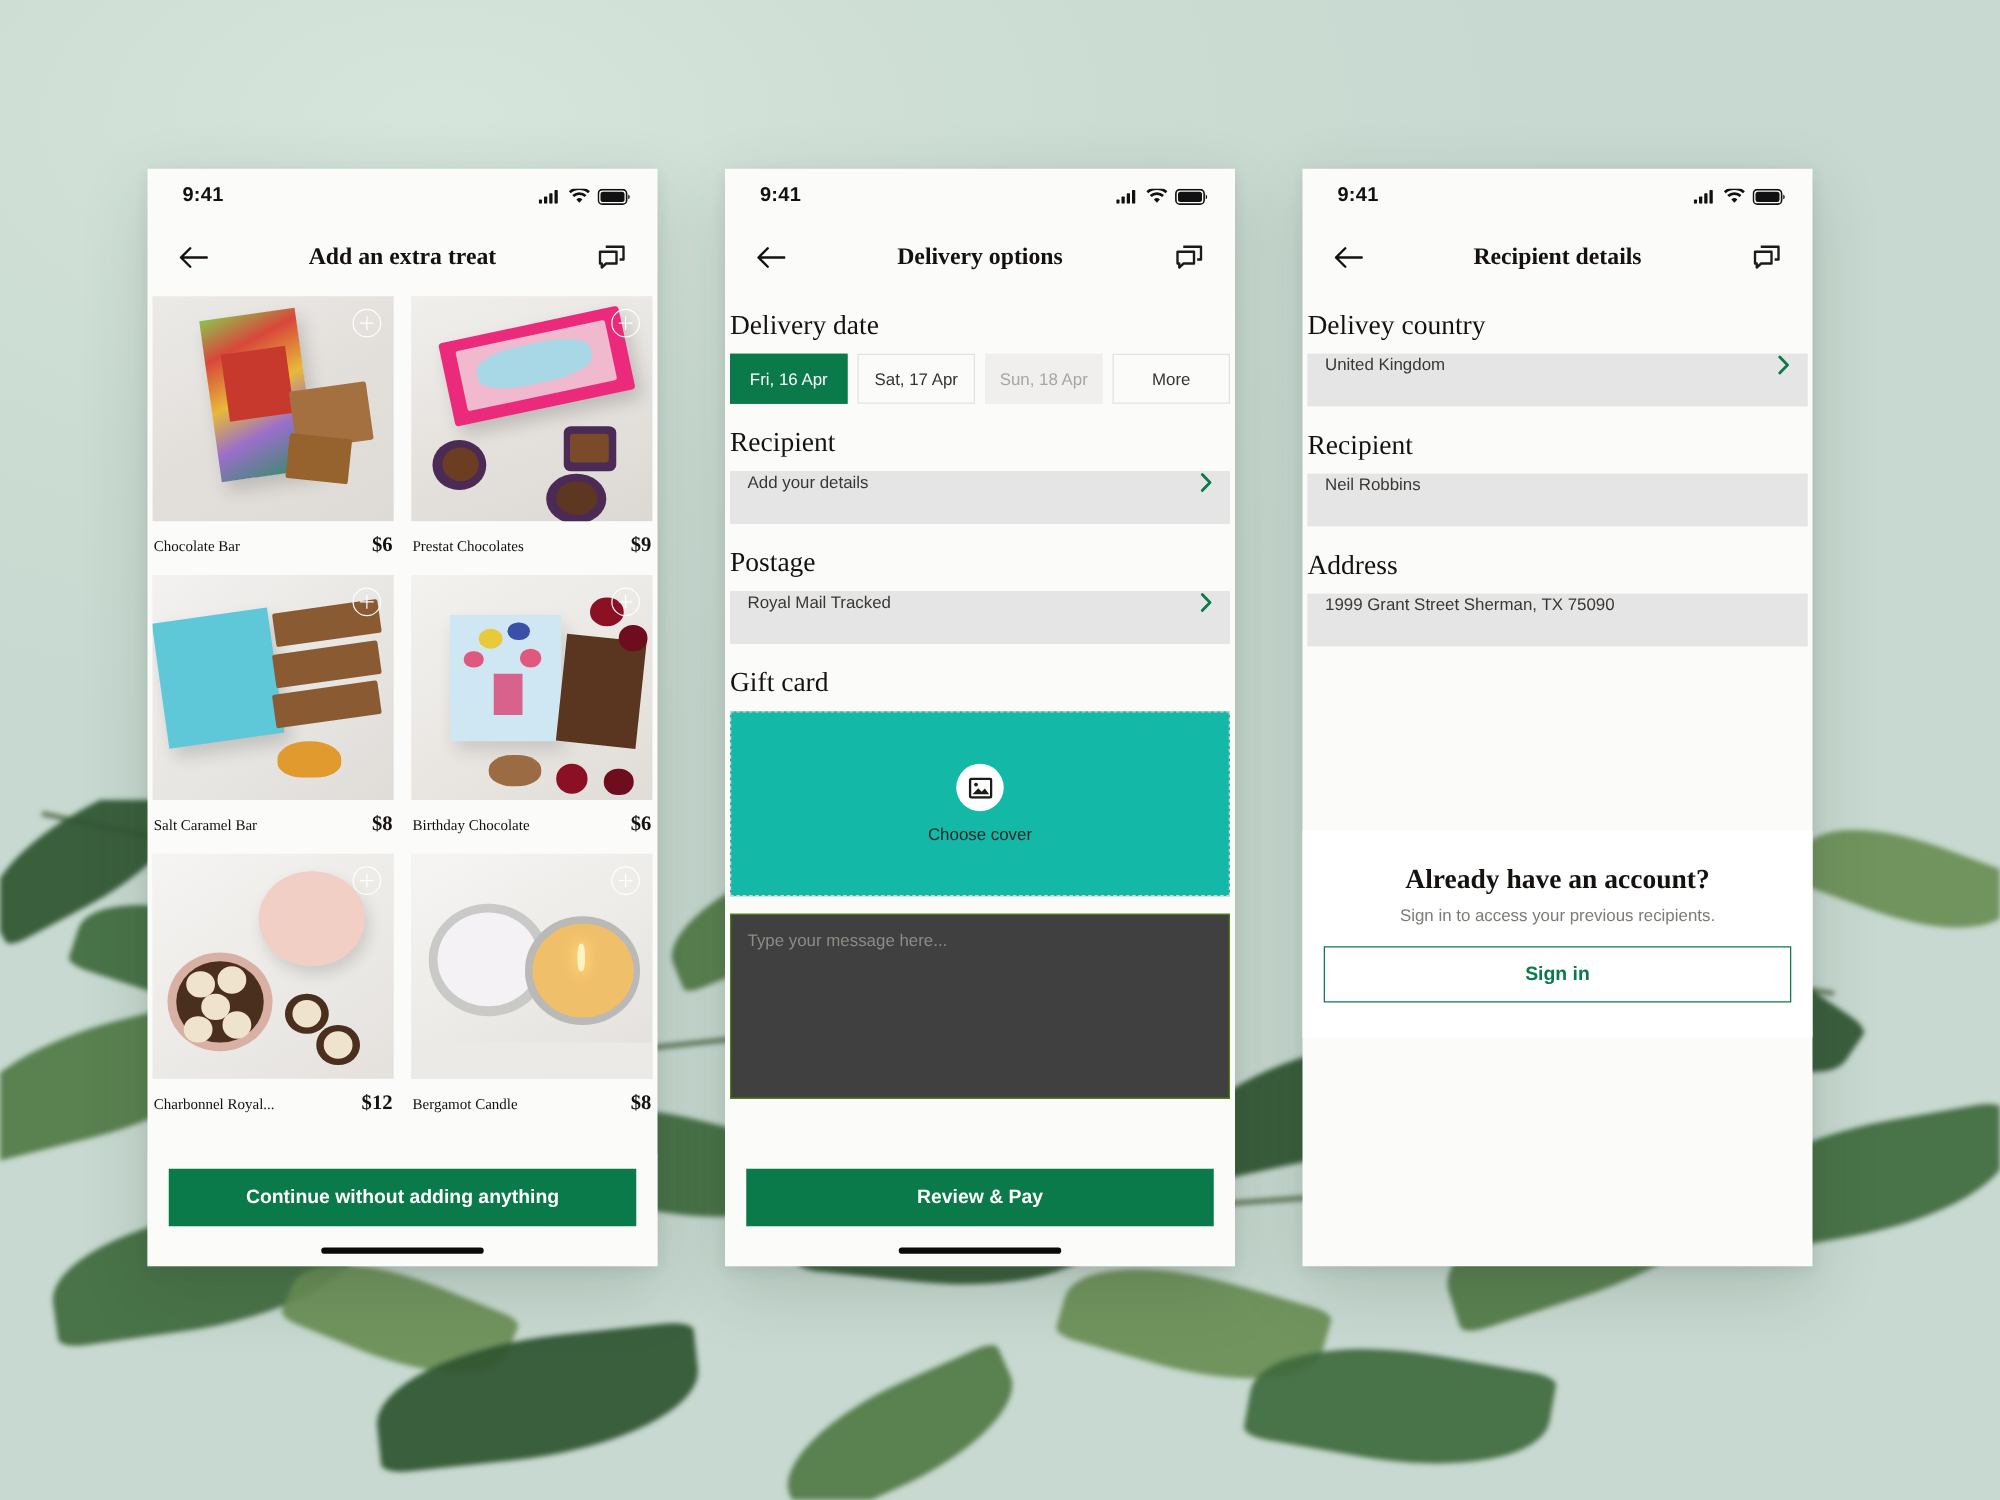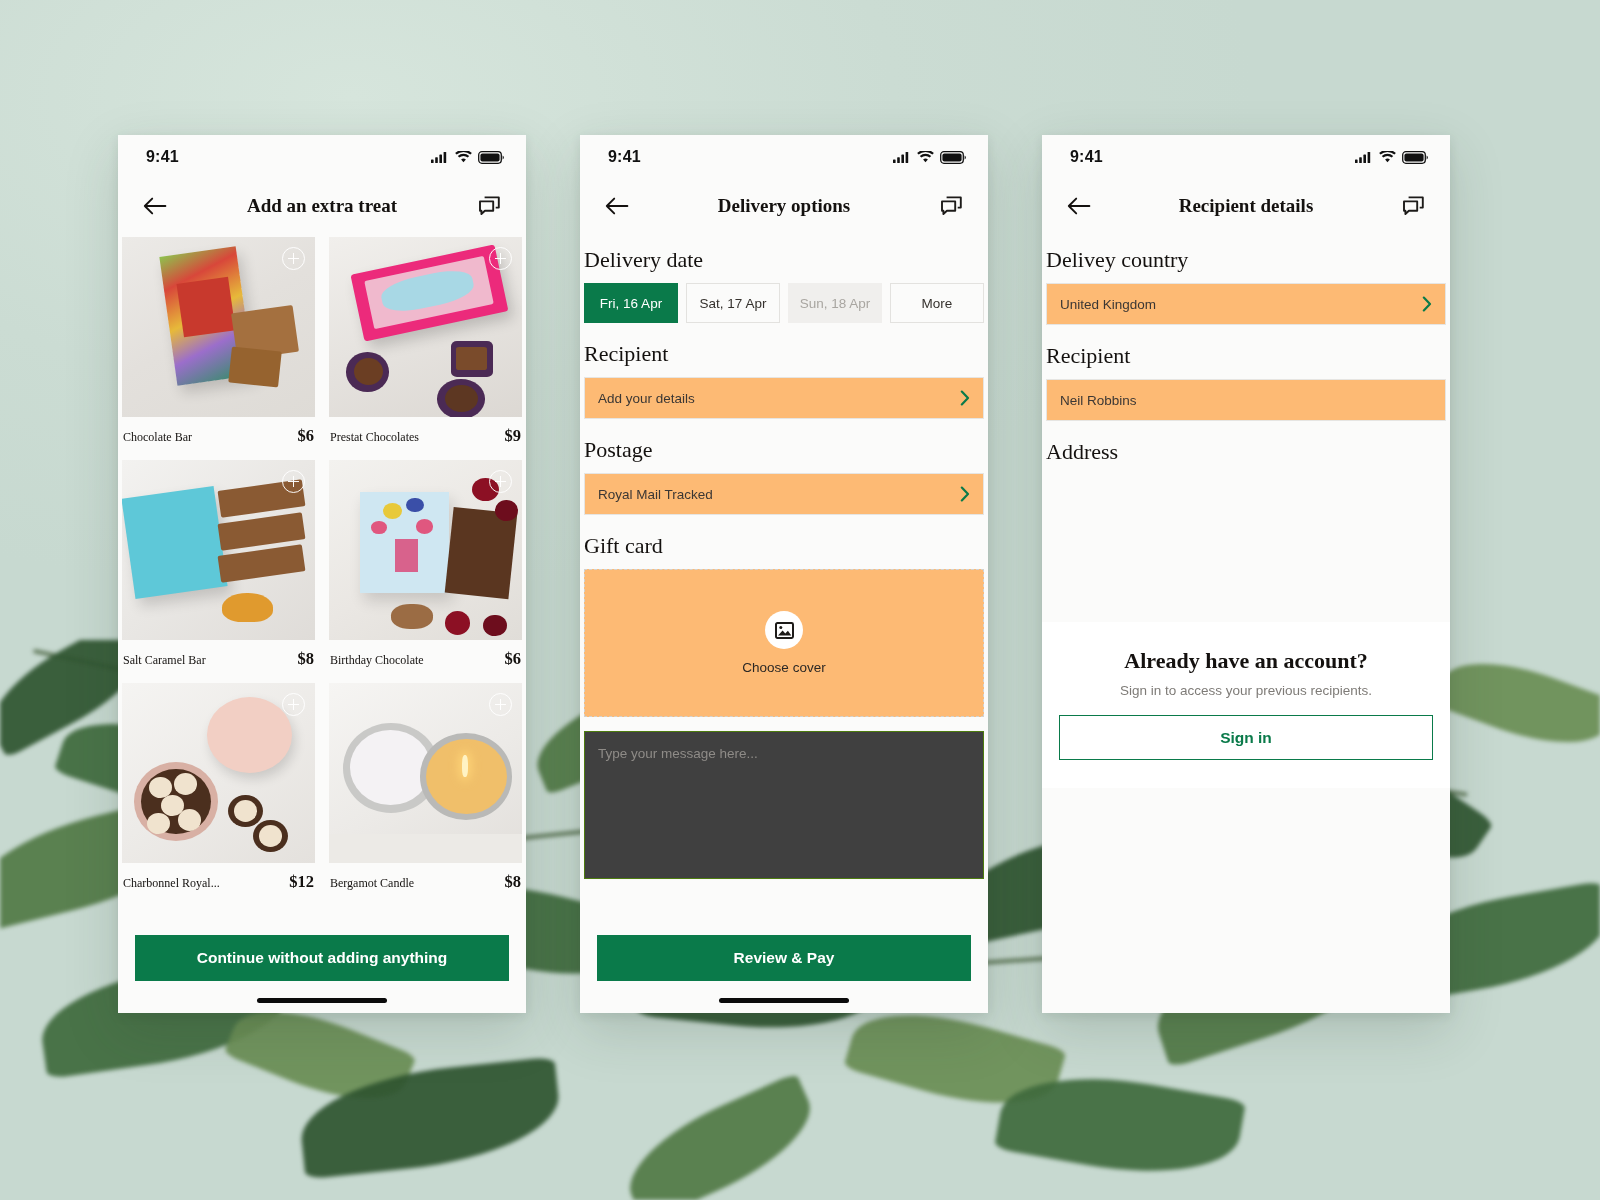--- a/index.html
+++ b/index.html
@@ -202,38 +202,38 @@
   .chip.disabled {
     background: #f0efed;
     border-color: #f0efed;
     color: #a9a6a1;
   }
 
   
   .field-row {
     height: 42px;
     border: 1px solid #e6e5e2;
-    background: #fdba74;
+    background: #e5e5e5;
     display: flex;
-    align-items: center;
+    align-items: flex-start;
     justify-content: space-between;
     padding: 0 13px;
     cursor: pointer;
   }
   .field-row .fr-label {
     font-size: 13.5px;
     color: #3b3734;
   }
   .chev { display: flex; align-items: center; }
 
   
   .cover-drop {
     height: 148px;
     border: 1.5px dashed #d3d2cf;
-    background: #fdba74;
+    background: #14b8a6;
     display: flex;
     flex-direction: column;
     align-items: center;
     justify-content: center;
     gap: 11px;
     cursor: pointer;
   }
   .cover-circle {
     width: 38px; height: 38px;
     border-radius: 50%;
@@ -679,20 +679,23 @@
             </svg>
         </span>
       </div>
 
       <div class="section-title">Recipient</div>
       <div class="field-row">
         <span class="fr-label">Neil Robbins</span>
       </div>
 
       <div class="section-title">Address</div>
+      <div class="field-row">
+        <span class="fr-label">1999 Grant Street Sherman, TX 75090</span>
+      </div>
 
       <div style="height:147px"></div>
 
       <div class="signin-card">
         <div class="signin-title">Already have an account?</div>
         <div class="signin-sub">Sign in to access your previous recipients.</div>
         <div class="signin-btn">Sign in</div>
       </div>
     </div>
 

